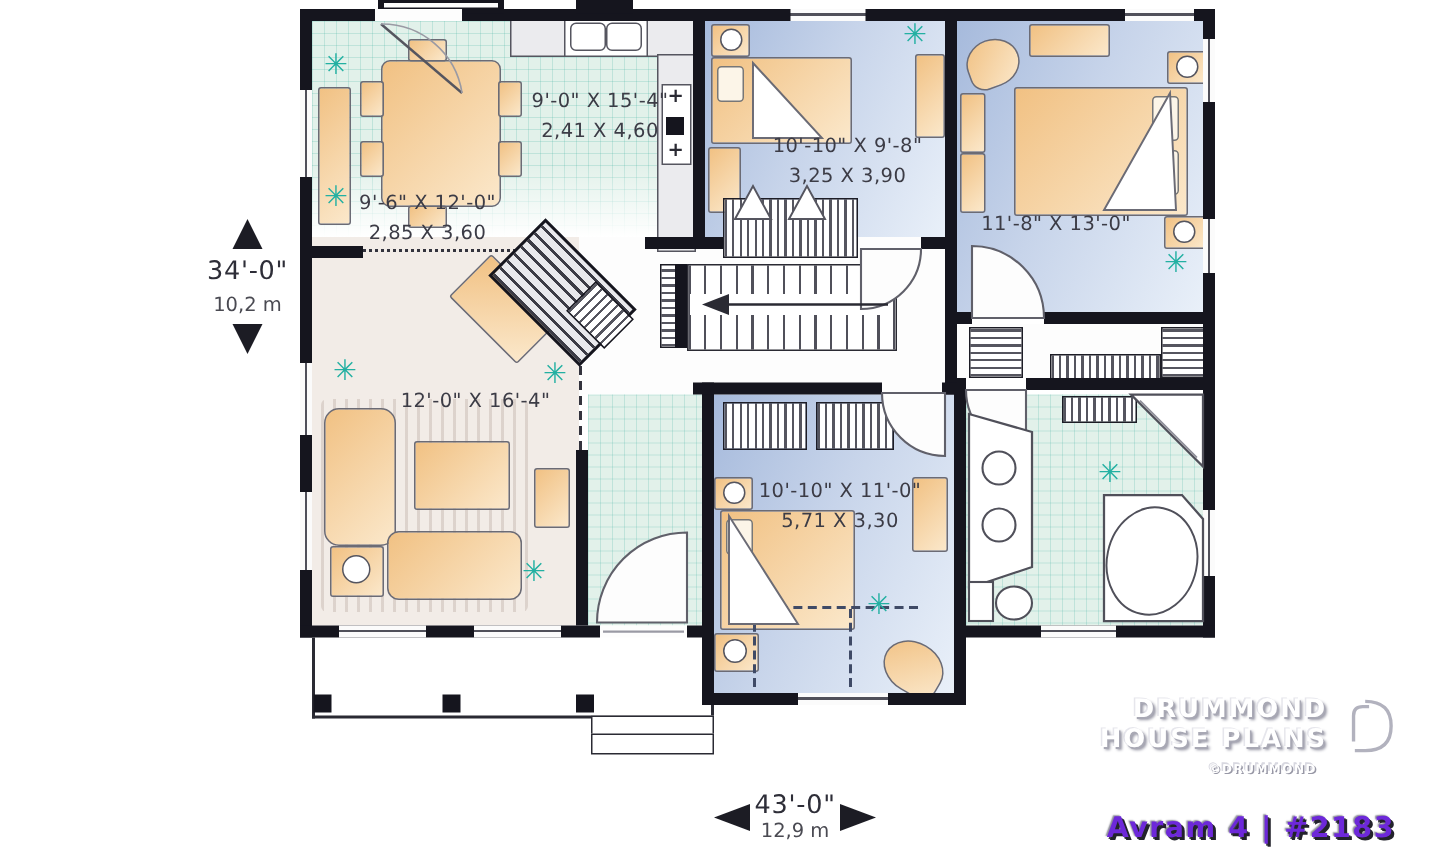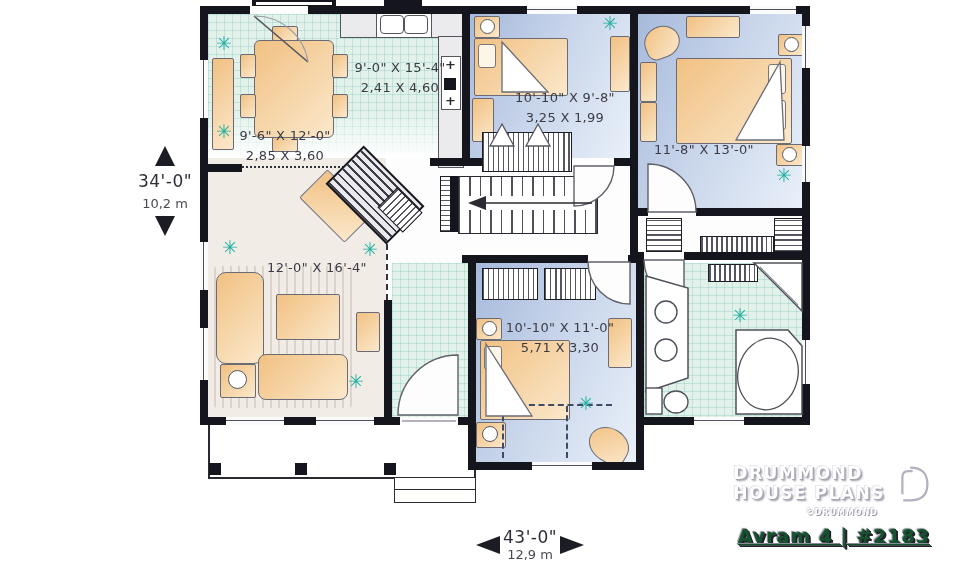--- a/index.html
+++ b/index.html
@@ -52,22 +52,22 @@
   .dim-col{display:flex;flex-direction:column;align-items:center;gap:5px;z-index:8;}
   .dim-big{font-size:17px;color:#2e2e38;letter-spacing:.5px;}
   .dim-small{font-size:13px;color:#4a4a52;}
   .dim-row{display:flex;flex-direction:row;align-items:center;gap:3px;z-index:8;}
   .brand{z-index:9;display:flex;flex-direction:column;align-items:flex-end;}
   .brand-row{display:flex;flex-direction:row;align-items:center;gap:7px;}
   .brand-txt{color:#fff;font-weight:bold;font-size:17px;letter-spacing:1.5px;line-height:1.15;text-align:right;
     text-shadow:1px 1px 0 #a8a8b4,2px 2px 2px #9898a6,-1px -1px 0 #e6e6ec;}
   .brand-copy{color:#fff;font-weight:bold;font-size:8px;letter-spacing:1px;margin-top:2px;margin-right:52px;
     text-shadow:1px 1px 0 #9898a6,-1px -1px 0 #d8d8e0;}
-  .plan-title{color:#14532d;font-weight:bold;font-size:19px;letter-spacing:1px;margin-top:8px;
-    text-shadow:2px 2px 0 #23232c,1px 1px 0 #44444e,-1px -1px 1px #8a8a96;text-decoration:underline;}
+  .plan-title{color:#6d28d9;font-weight:bold;font-size:19px;letter-spacing:1px;margin-top:24px;
+    text-shadow:2px 2px 0 #23232c,1px 1px 0 #44444e,-1px -1px 1px #8a8a96;}
 </style>
 </head>
 <body>
 
 <div id="scene">
 
   <div class="abs checker" style="left:208px;top:14px;width:254px;height:144px"></div>
   <div class="abs fade" style="left:208px;top:110px;width:254px;height:48px"></div>
   <div class="abs livfloor" style="left:208px;top:158px;width:178px;height:259px"></div>
   <div class="abs hallfloor" style="left:386px;top:158px;width:252px;height:105px"></div>
@@ -253,21 +253,21 @@
   <div class="abs rlabel" style="left:330px;top:58px;width:140px">
     <span style="display:block">9'-0" X 15'-4"</span>
     <span style="display:block">2,41 X 4,60</span>
   </div>
   <div class="abs rlabel" style="left:222px;top:126px;width:126px">
     <span style="display:block">9'-6" X 12'-0"</span>
     <span style="display:block">2,85 X 3,60</span>
   </div>
   <div class="abs rlabel" style="left:498px;top:88px;width:134px">
     <span style="display:block">10'-10" X 9'-8"</span>
-    <span style="display:block">3,25 X 1,99</span>
+    <span style="display:block">3,25 X 3,90</span>
   </div>
   <div class="abs rlabel" style="left:636px;top:140px;width:136px">
     <span style="display:block">11'-8" X 13'-0"</span>
   </div>
   <div class="abs rlabel" style="left:260px;top:258px;width:114px">
     <span style="display:block">12'-0" X 16'-4"</span>
   </div>
   <div class="abs rlabel" style="left:496px;top:318px;width:128px">
     <span style="display:block">10'-10" X 11'-0"</span>
     <span style="display:block">5,71 X 3,30</span>
@@ -283,21 +283,21 @@
     <div class="tri-left"></div>
     <div style="display:flex;flex-direction:column;align-items:center;line-height:1.2">
       <span class="dim-big">43'-0"</span>
       <span class="dim-small">12,9 m</span>
     </div>
     <div class="tri-right"></div>
   </div>
 
   <div class="abs brand" style="left:720px;top:462px;width:210px">
     <div class="brand-row">
-      <div style="display:flex;flex-direction:column;align-items:flex-start">
+      <div style="display:flex;flex-direction:column;align-items:flex-end">
         <span class="brand-txt">DRUMMOND</span>
         <span class="brand-txt">HOUSE PLANS</span>
       </div>
       <svg width="38" height="44" viewBox="0 0 44 48">
         <path d="M12 36 L12 16 Q12 9 19 9 L24 9" fill="none" stroke="#b2b2be" stroke-width="2.6"></path>
         <path d="M21 5 Q41 5 41 24 Q41 43 21 43 L13 43" fill="none" stroke="#b2b2be" stroke-width="2.6"></path>
       </svg>
     </div>
     <span class="brand-copy">©DRUMMOND</span>
     <span class="plan-title">Avram 4 | #2183</span>

